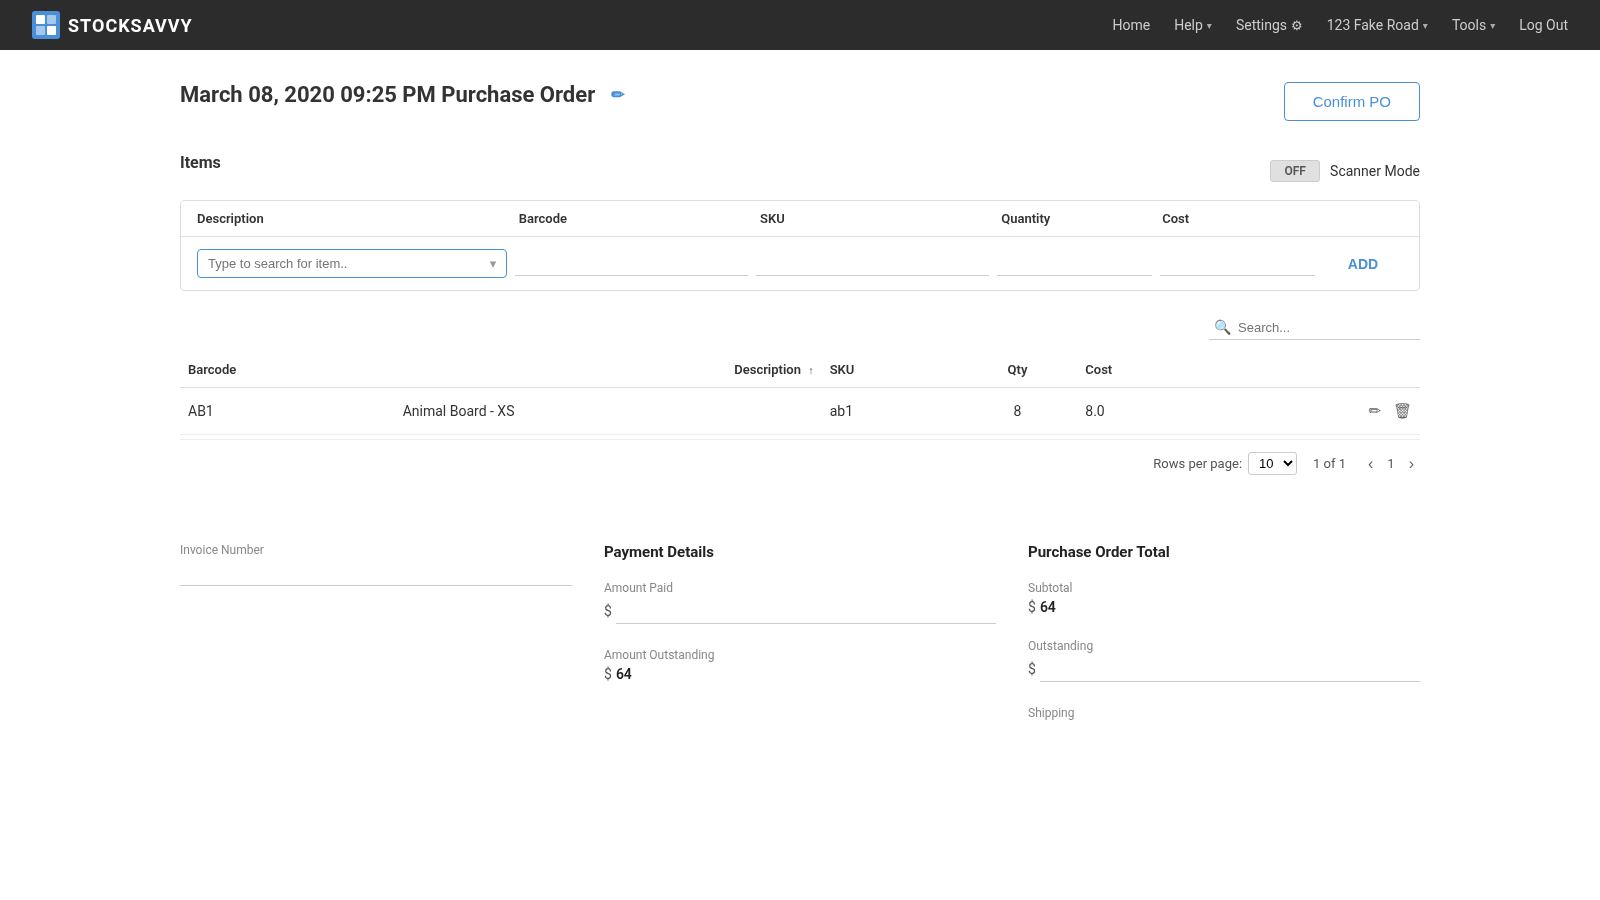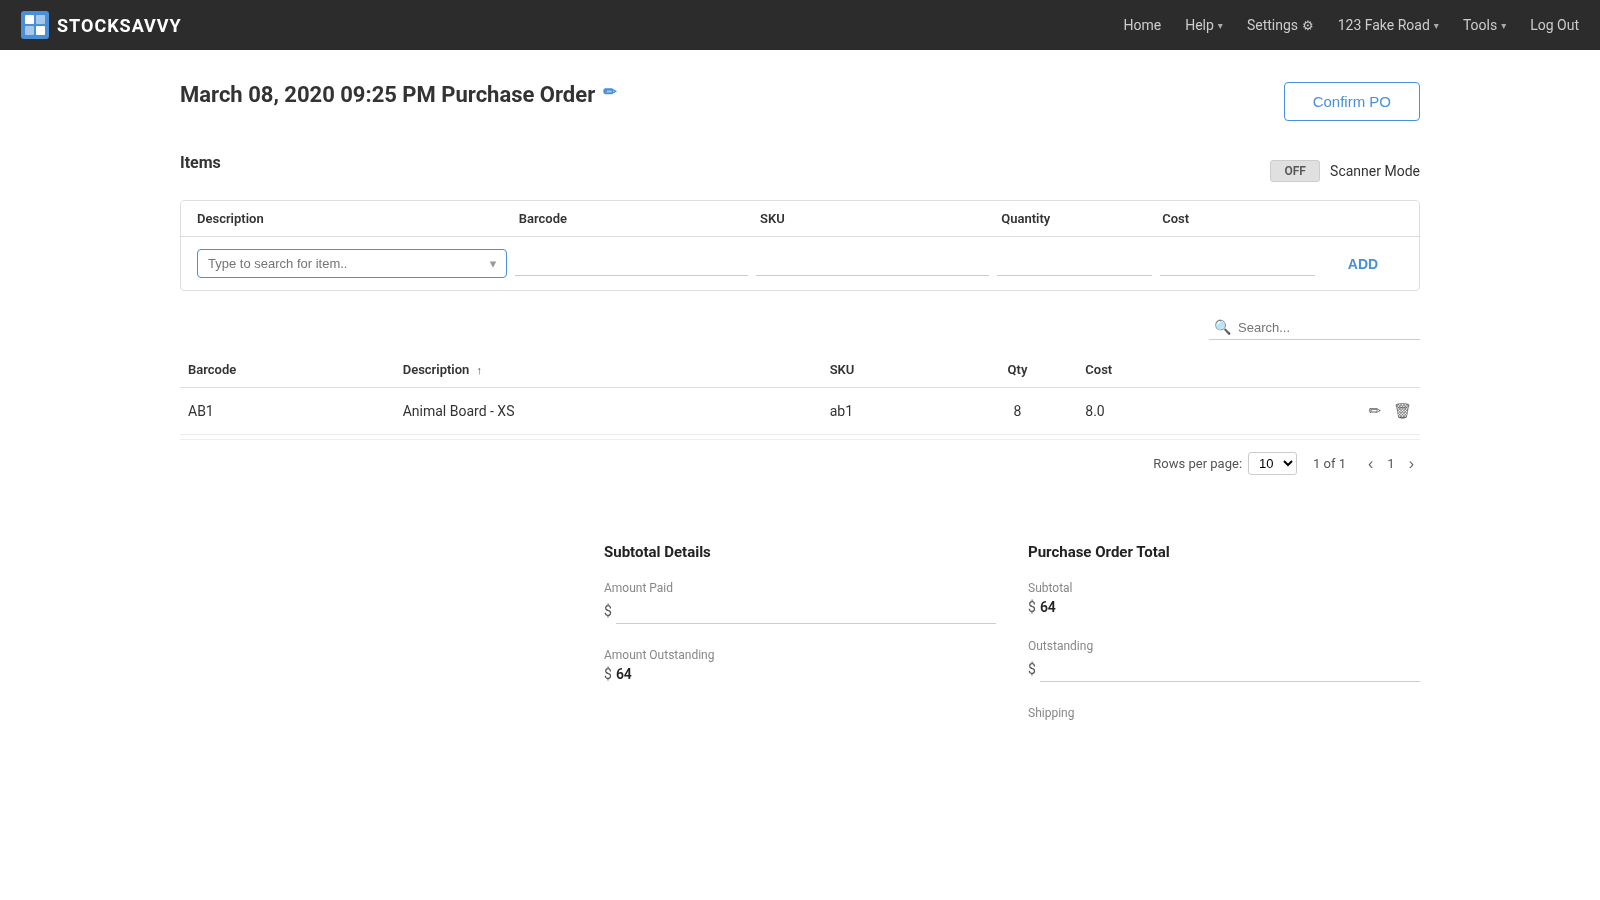--- a/index.html
+++ b/index.html
@@ -4,21 +4,21 @@
   <style>
     * { box-sizing: border-box; margin: 0; padding: 0; }
     body { font-family: -apple-system, BlinkMacSystemFont, 'Segoe UI', Roboto, sans-serif; background: #fff; color: #333; font-size: 14px; }
 
     
     .navbar {
       background: #2c2c2c;
       height: 50px;
       display: flex;
       align-items: center;
-      padding: 0 21px;
+      padding: 0 32px;
       gap: 32px;
     }
     .navbar-brand {
       display: flex;
       align-items: center;
       gap: 8px;
       color: #fff;
       font-size: 18px;
       font-weight: 700;
       letter-spacing: 1px;
@@ -57,21 +57,22 @@
     .page-header {
       display: flex;
       justify-content: space-between;
       align-items: flex-start;
       margin-bottom: 32px;
     }
     .page-title {
       font-size: 22px;
       font-weight: 700;
       display: flex;
-      gap: 8px;
+      align-items: center;
+      gap: 16px;
     }
     .edit-icon { color: #4a90d9; font-size: 16px; cursor: pointer; }
     .page-status { color: #555; font-size: 14px; margin-top: 6px; }
 
     .confirm-po-btn {
       border: 1.5px solid #4a90d9;
       background: #fff;
       color: #4a90d9;
       padding: 10px 28px;
       border-radius: 4px;
@@ -384,21 +385,21 @@
       <div class="search-box">
         <span class="search-icon-glyph">🔍</span>
         <input type="text" placeholder="Search..." style="">
       </div>
     </div>
 
     <table class="items-data-table">
       <thead>
         <tr>
           <th><span>Barcode</span></th>
-          <th style="cursor:pointer;">
+          <th style="cursor:pointer;text-align:right;">
             <span>Description</span>
             <span class="sort-arrow">↑</span>
           </th>
           <th><span>SKU</span></th>
           <th style="text-align:center;"><span>Qty</span></th>
           <th><span>Cost</span></th>
           <th></th>
         </tr>
       </thead>
       <tbody id="items-tbody">
@@ -432,24 +433,28 @@
         <button class="page-nav-btn">‹</button>
         <span class="page-num">1</span>
         <button class="page-nav-btn">›</button>
       </div>
     </div>
   </div>
 
   <div class="bottom-details">
 
     <div>
+      <div class="field-group">
+        <div class="field-label">Invoice Number</div>
+        <input class="field-input" type="text" value="" style="">
+      </div>
     </div>
 
     <div>
-      <div class="detail-section-title">Subtotal Details</div>
+      <div class="detail-section-title">Payment Details</div>
       <div class="field-group">
         <div class="field-label">Amount Paid</div>
         <div class="amount-row">
           <span class="currency-symbol">$</span>
           <input class="field-input" type="text" value="" style="flex: 1 1 0%;">
         </div>
       </div>
       <div class="field-group">
         <div class="field-label">Amount Outstanding</div>
         <div class="amount-row">

